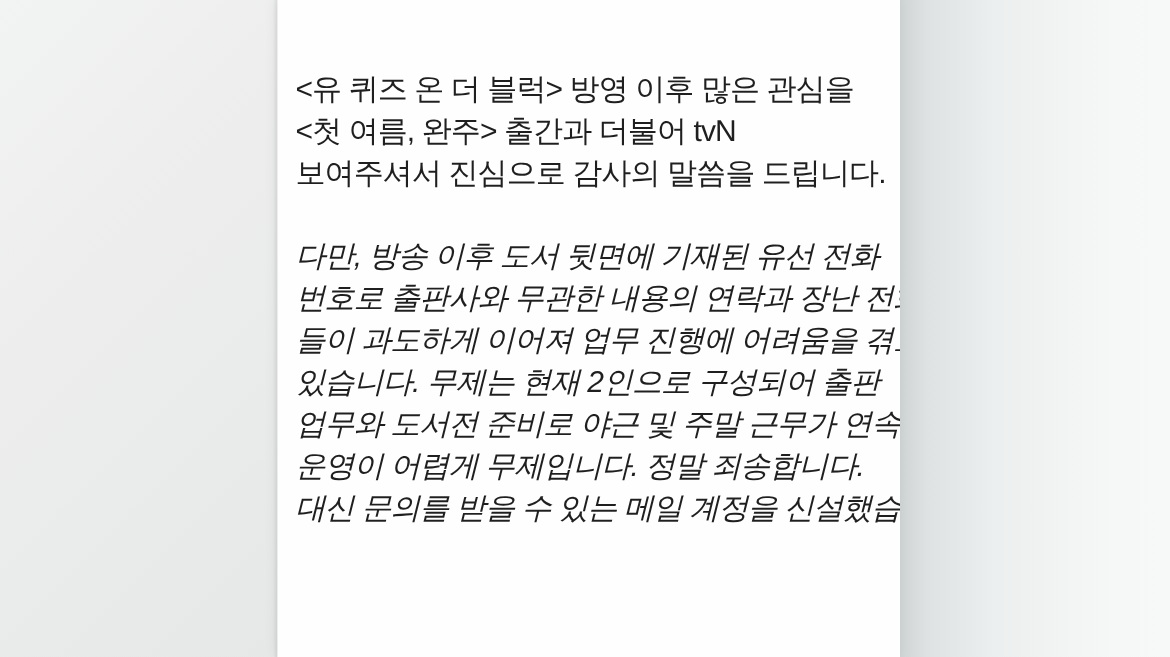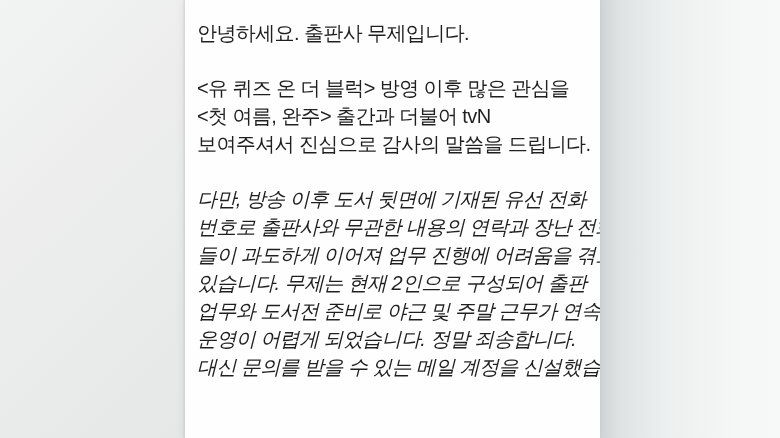--- a/index.html
+++ b/index.html
@@ -78,34 +78,33 @@
 <body>
 
 <div class="stage">
   <div class="bg-left"></div>
   <div class="bg-right"></div>
 
   <div class="panel">
     <div class="post-text">
 
       <div class="paragraph">
-        <div class="line">안녕하세요. 출판사 무제입니다.</div>
       </div>
 
       <div class="paragraph">
         <div class="line">&lt;유 퀴즈 온 더 블럭&gt; 방영 이후 많은 관심을</div>
         <div class="line">&lt;첫 여름, 완주&gt; 출간과 더불어 tvN</div>
         <div class="line">보여주셔서 진심으로 감사의 말씀을 드립니다.</div>
       </div>
 
       <div class="paragraph">
         <div class="line">다만, 방송 이후 도서 뒷면에 기재된 유선 전화</div>
         <div class="line">번호로 출판사와 무관한 내용의 연락과 장난 전화</div>
         <div class="line">들이 과도하게 이어져 업무 진행에 어려움을 겪고</div>
         <div class="line">있습니다. 무제는 현재 2인으로 구성되어 출판</div>
         <div class="line">업무와 도서전 준비로 야근 및 주말 근무가 연속</div>
-        <div class="line">운영이 어렵게 되었습니다. 정말 죄송합니다.</div>
+        <div class="line">운영이 어렵게 무제입니다. 정말 죄송합니다.</div>
         <div class="line">대신 문의를 받을 수 있는 메일 계정을 신설했습</div>
       </div>
 
     </div>
   </div>
 </div>
 
 </body></html>

